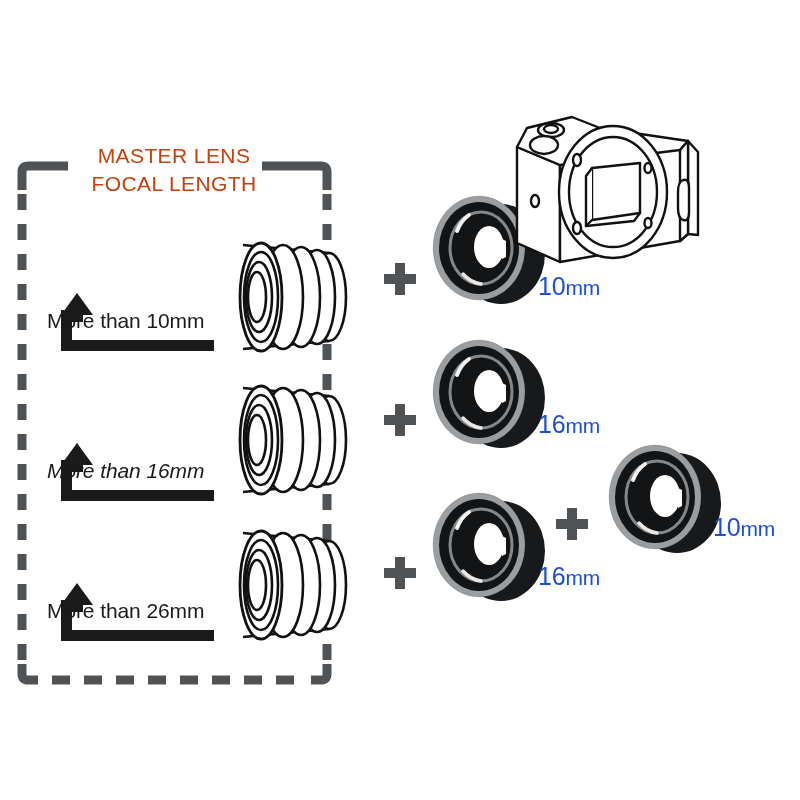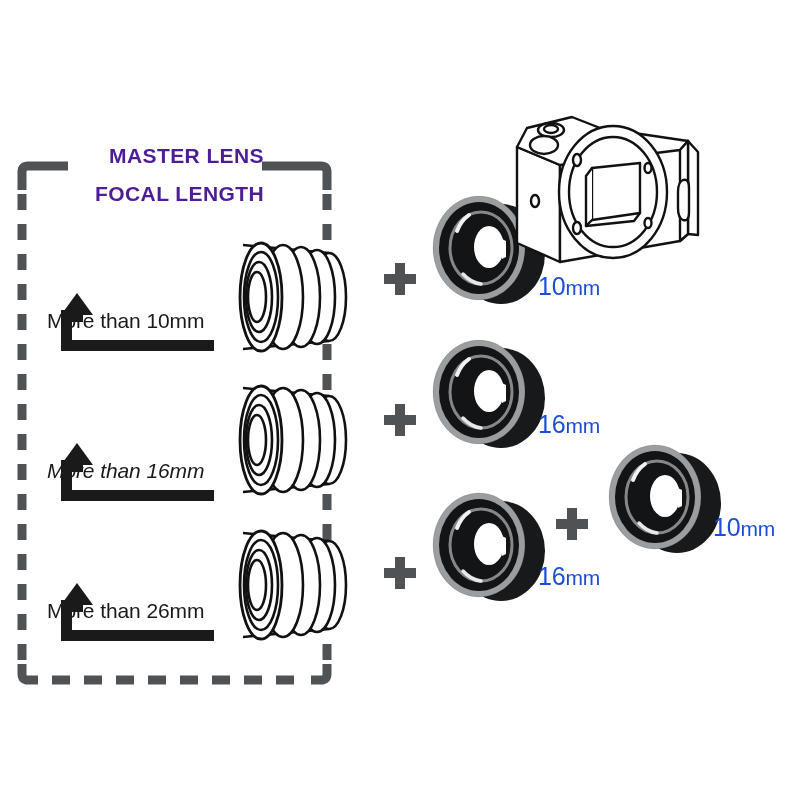--- a/index.html
+++ b/index.html
@@ -25,27 +25,27 @@
   .txt {
     position: absolute;
     white-space: nowrap;
     line-height: 1;
   }
   
   #box-title {
     left: 84px;
     top: 145px;
     width: 180px;
-    text-align: right;
+    text-align: center;
     font-size: 21px;
-    font-weight: bold;
+    font-weight: normal;
     letter-spacing: 0.4px;
-    color: #4c1d95;
-  }
-  #box-title .l2 { display: block; margin-top: 17px; }
+    color: #c2410c;
+  }
+  #box-title .l2 { display: block; margin-top: 7px; }
 
   
   .cond {
     font-size: 21px;
     font-weight: normal;
     color: #1a1a1a;
     letter-spacing: -0.1px;
     margin-top: 32px;
   }
   #cond-0 { left: 47px; top: 278px; }

